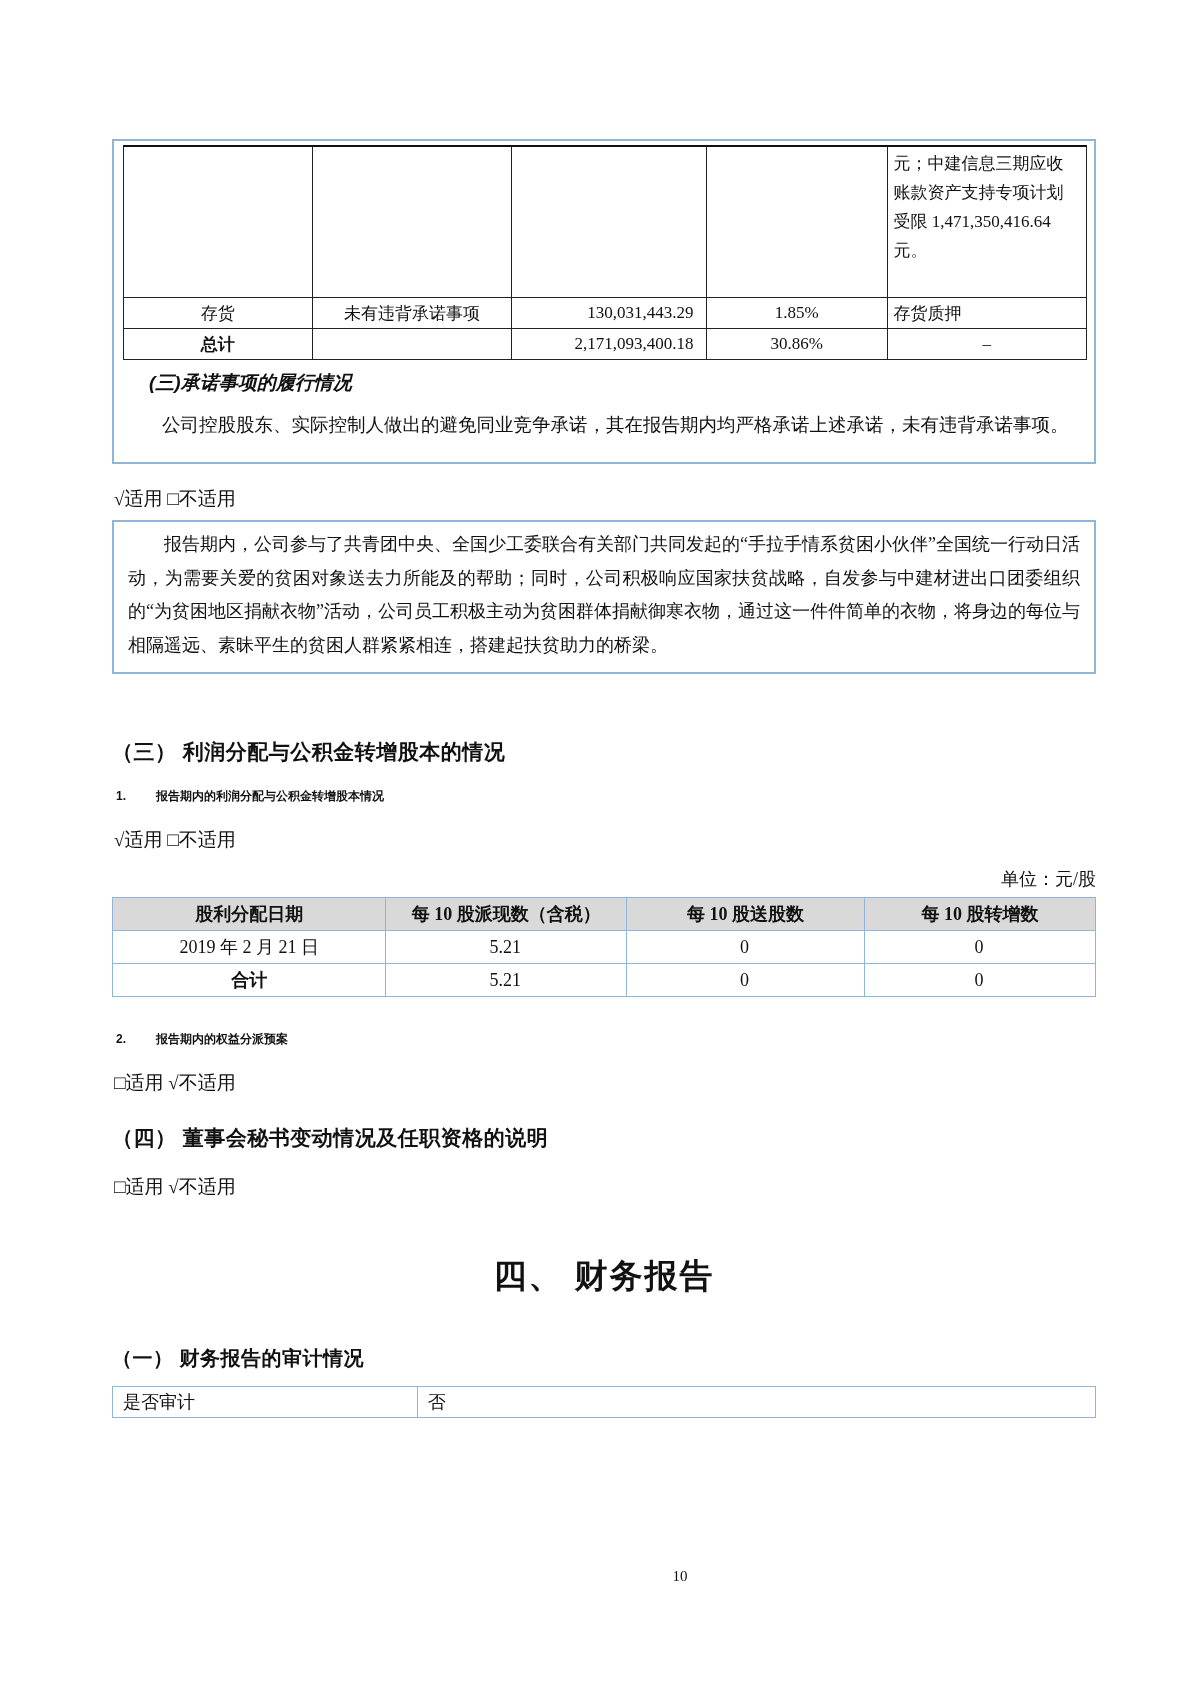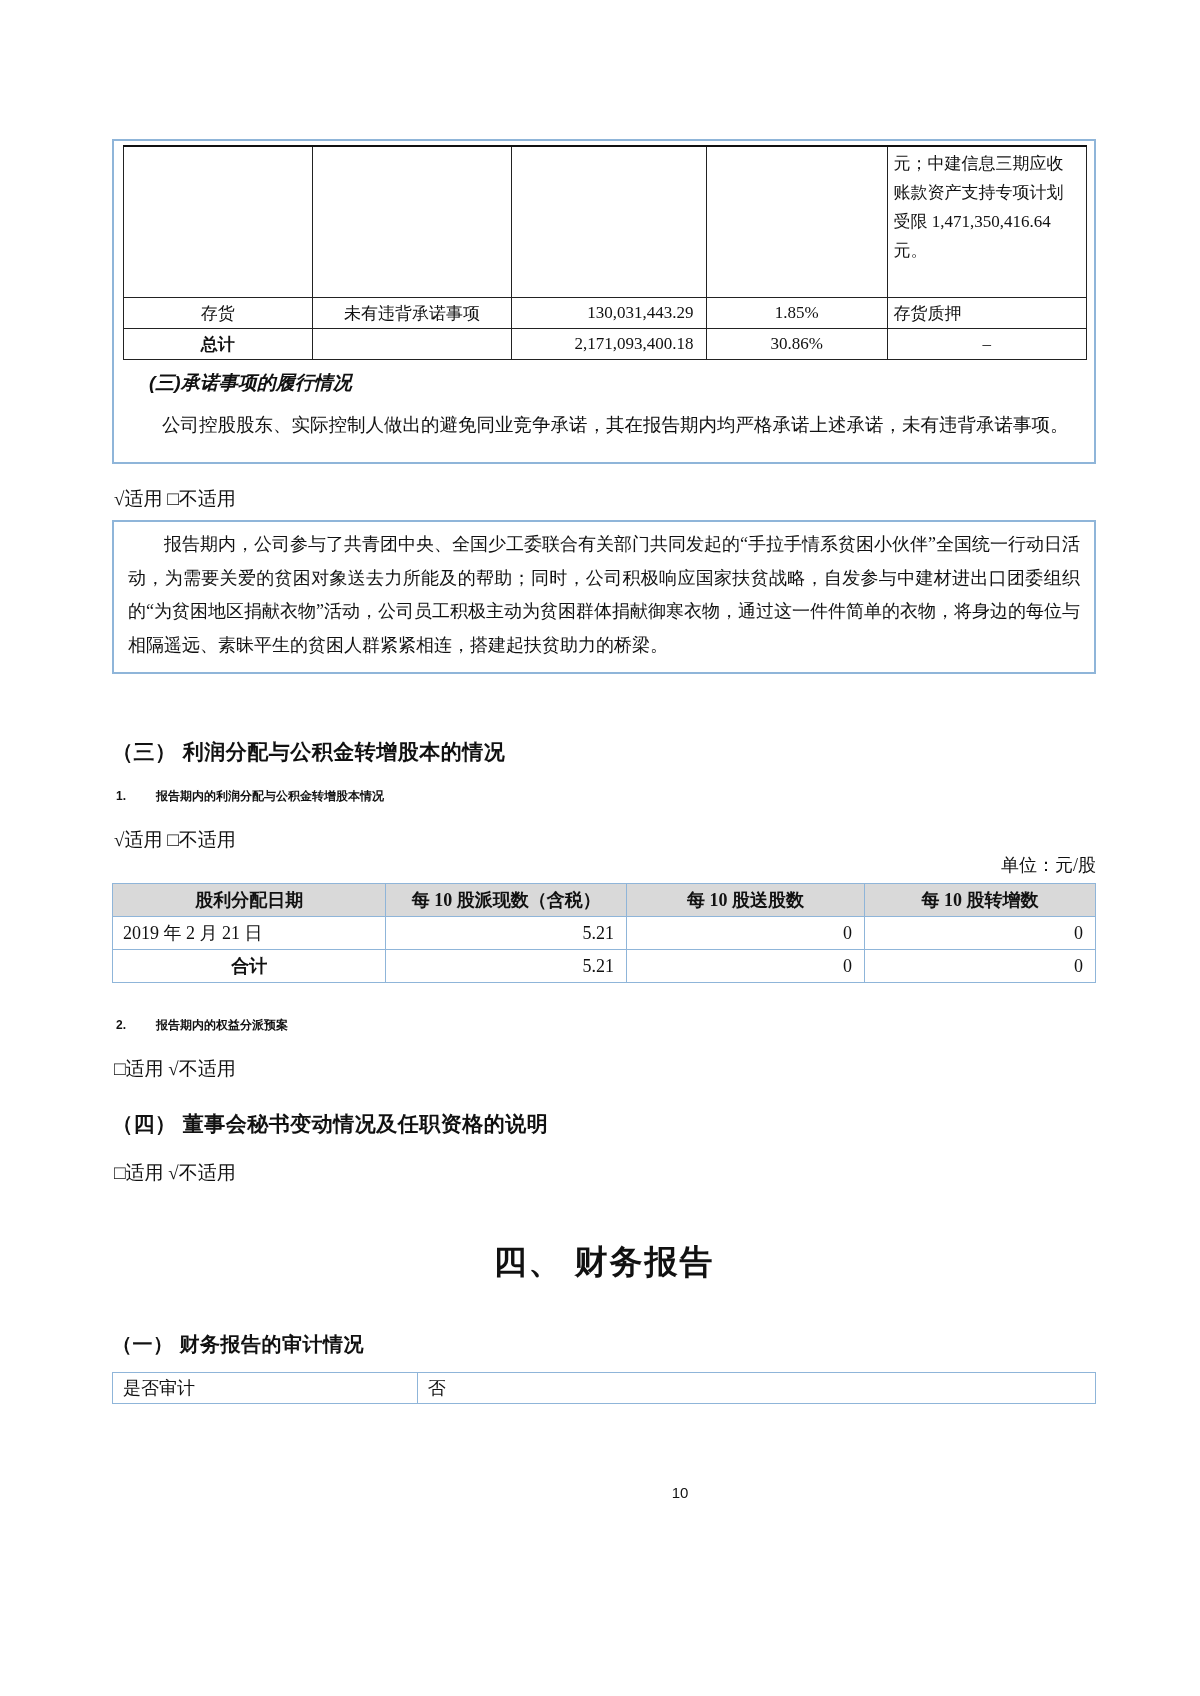--- a/index.html
+++ b/index.html
@@ -89,36 +89,38 @@
     margin:0;
     font-size:18px;
     line-height:33.5px;
     text-indent:2em;
     text-align:justify;
   }
 
   .unit-label{
     text-align:right;
     font-size:18px;
+    margin-top:14px;
   }
 
   
   table.dividend-table{
     width:100%;
     border-collapse:collapse;
     table-layout:fixed;
     margin-top:6px;
   }
   table.dividend-table th,
   table.dividend-table td{
     border:1px solid #8fb5d9;
     font-size:18px;
     height:33px;
     padding:0 10px;
     box-sizing:border-box;
+    text-align:center;
   }
   table.dividend-table th{
     background:#d9d9d9;
     font-weight:bold;
     text-align:center;
     margin-left:36px;
   }
 
   
   .chapter-title{
@@ -140,27 +142,27 @@
   table.audit-table td{
     border:1px solid #8fb5d9;
     font-size:18px;
     height:30px;
     padding:0 10px;
     text-align:left;
   }
 
   .page-number{
     position:absolute;
-    top:1484px;
+    top:1568px;
     left:0;
     width:100%;
     box-sizing:border-box;
     padding-left:160px;
     text-align:center;
-    font-family:Liberation Sans, sans-serif;
+    font-family:Liberation Serif, serif;
     font-size:15px;
     color:#111;
   }
 </style>
 </head>
 <body>
 
 <div class="page">
   <div class="content">
 

